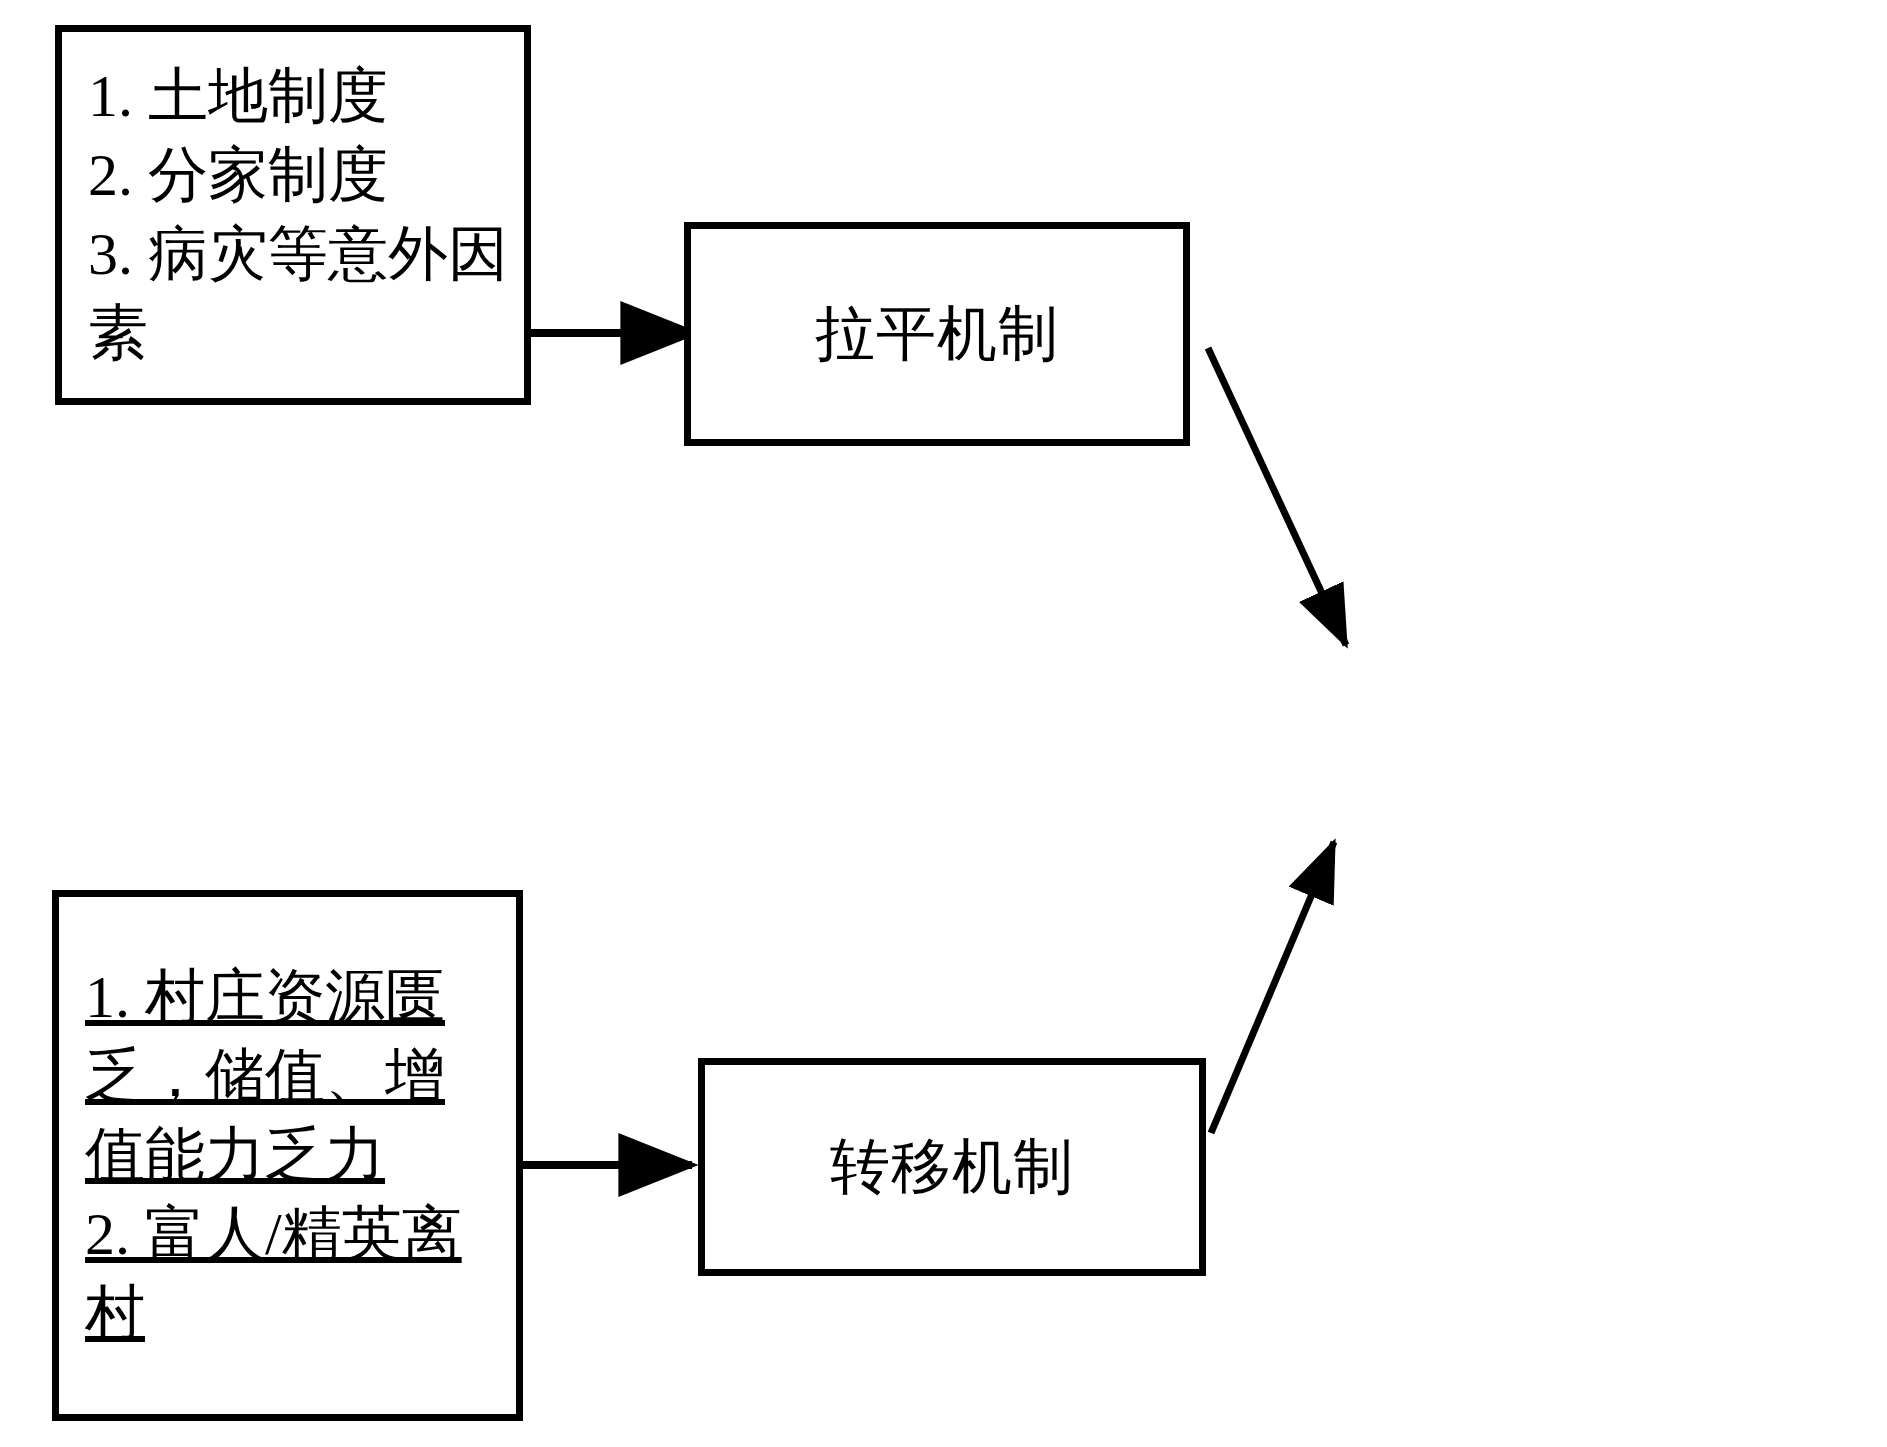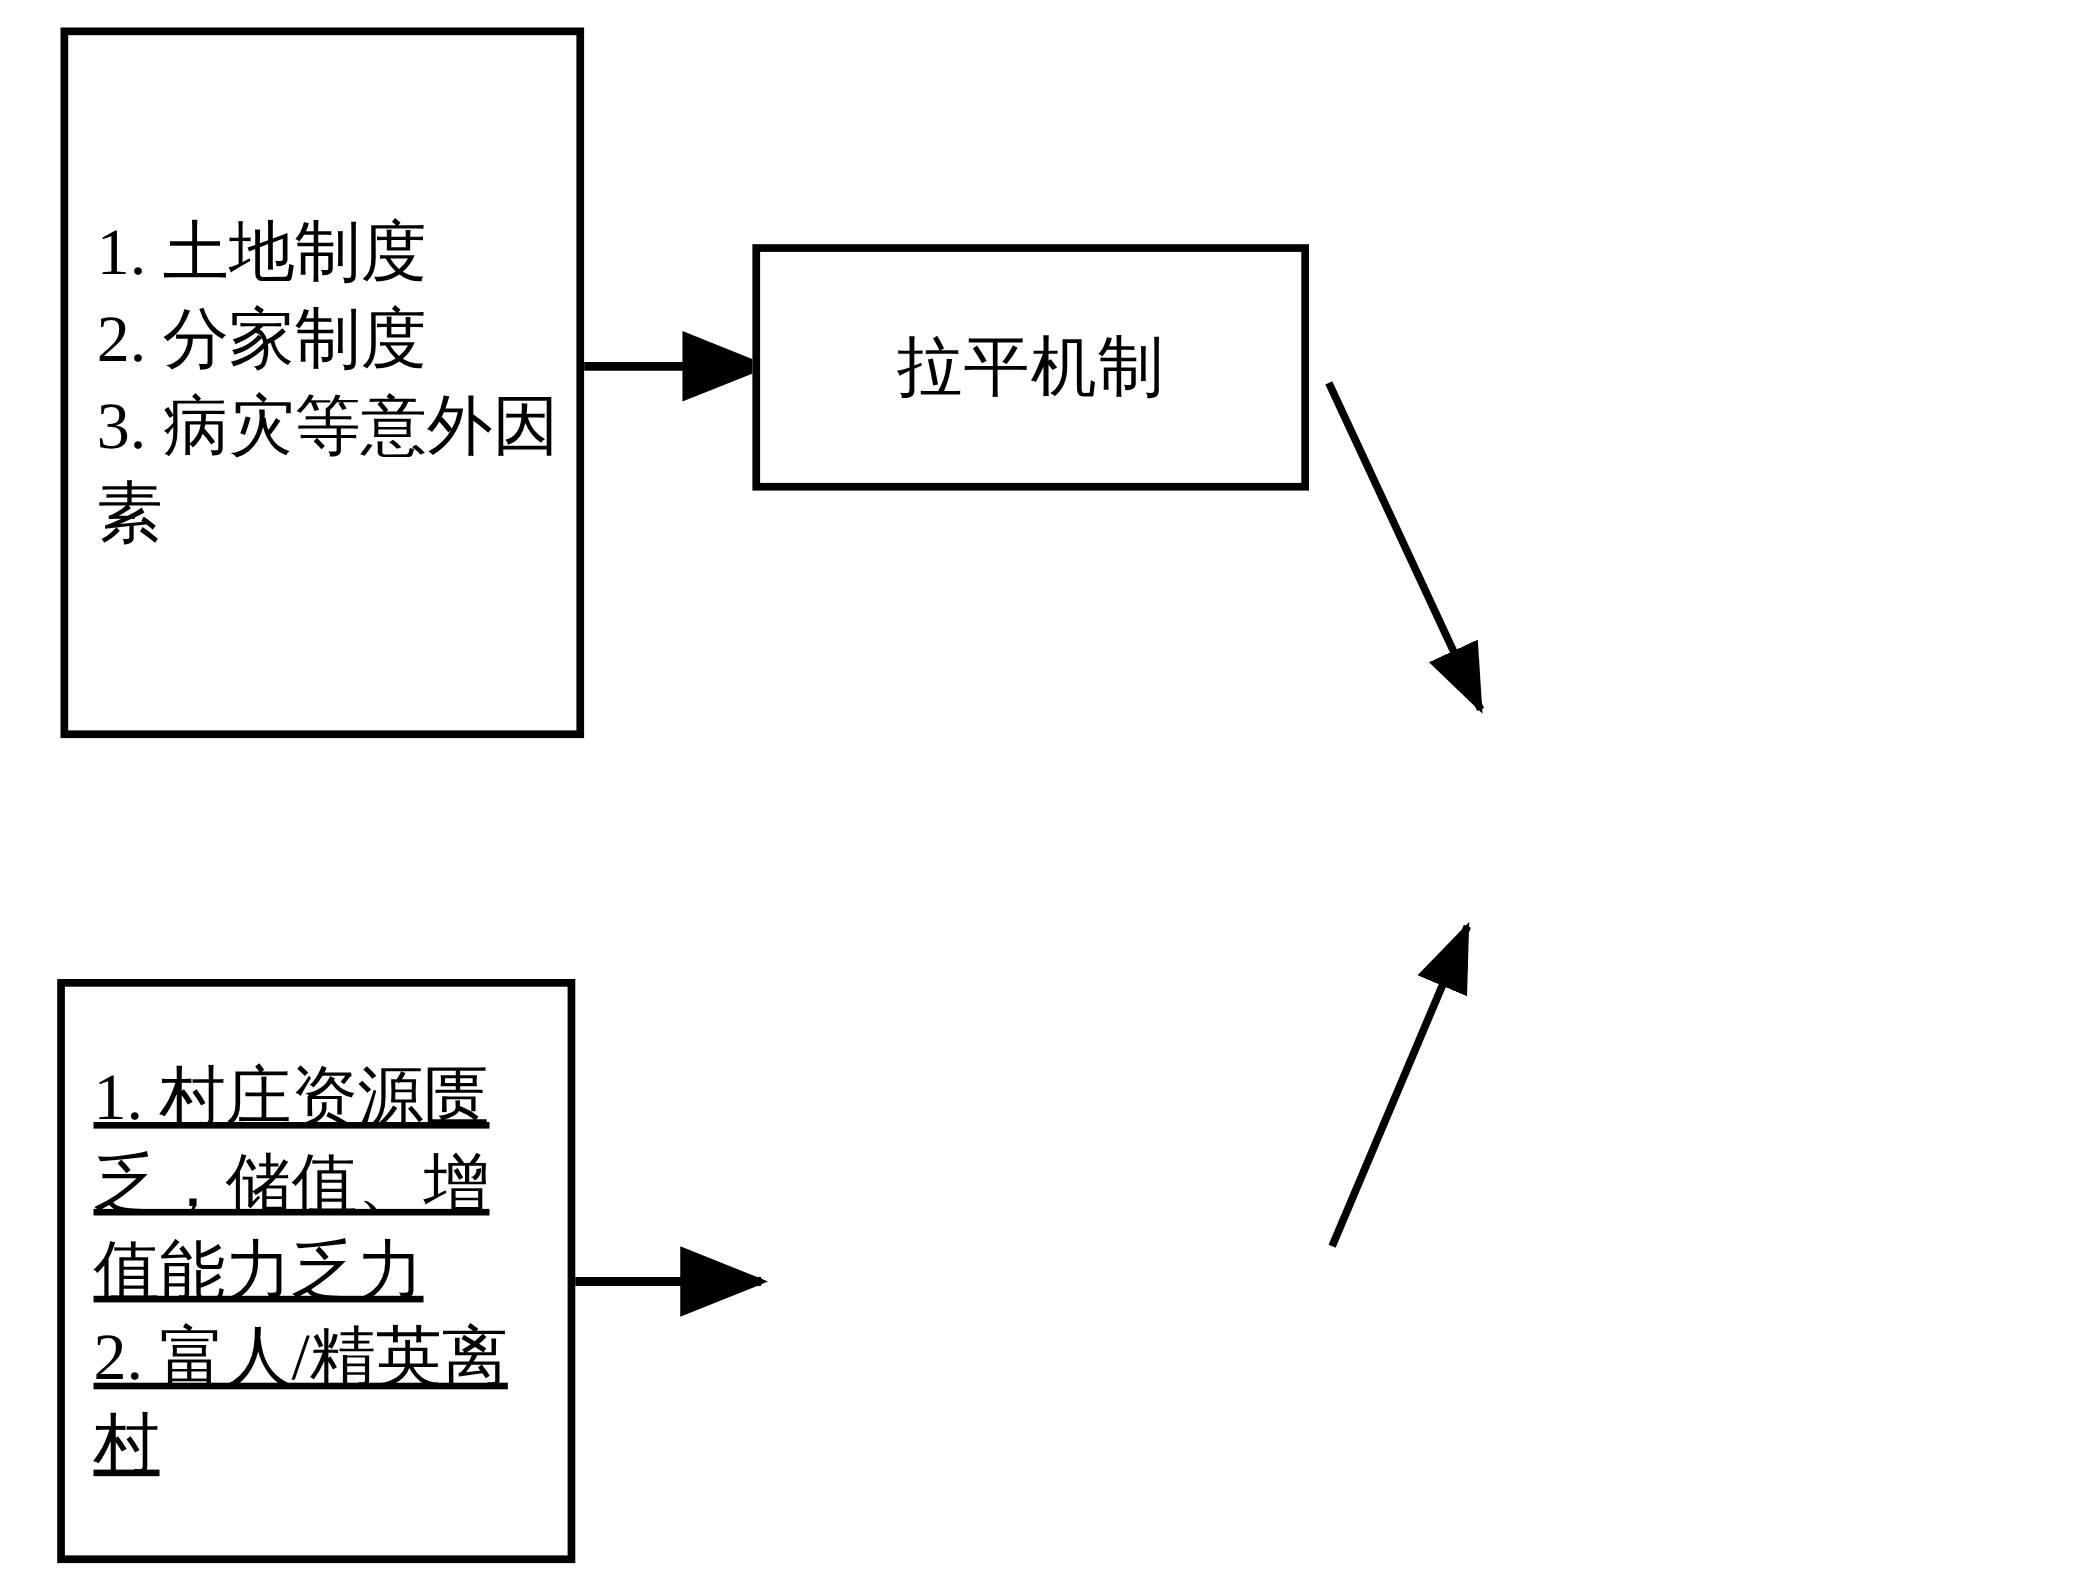--- a/index.html
+++ b/index.html
@@ -42,21 +42,21 @@
   }
   .list-text {
     font-size: 60px;
     line-height: 1.32;
     padding: 0 14px 0 26px;
     text-align: left;
     word-break: break-all;
   }
 
   
-  #box-causes-top    { left: 55px;   top: 25px;   width: 476px; height: 646px; }
+  #box-causes-top    { left: 55px;   top: 25px;   width: 476px; height: 380px; }
   #box-leveling      { left: 684px;  top: 222px;  width: 506px; height: 224px; }
   #box-destrat       { left: 1208px; top: 648px;  width: 628px; height: 191px; }
   #box-transfer      { left: 698px;  top: 1058px; width: 508px; height: 218px; }
   #box-causes-bottom { left: 52px;   top: 890px;  width: 471px; height: 531px; }
 
   #box-destrat .node-label { font-size: 64px; }
 
   svg#edges {
     position: absolute;
     left: 0;
@@ -95,19 +95,22 @@
     <div class="list-text" style="white-space: pre-wrap;">1. 土地制度
 2. 分家制度
 3. 病灾等意外因素</div>
   </div>
 
   <div class="node node-center" id="box-leveling">
     <div class="node-label">拉平机制</div>
   </div>
 
 
+  <div class="node node-center" id="box-transfer">
+    <div class="node-label">转移机制</div>
+  </div>
 
   <div class="node node-list" id="box-causes-bottom">
     <div class="list-text" style="white-space: pre-wrap; text-decoration: underline;">1. 村庄资源匮乏，储值、增值能力乏力
 2. 富人/精英离村</div>
   </div>
 
 </div>
 
 </body></html>

